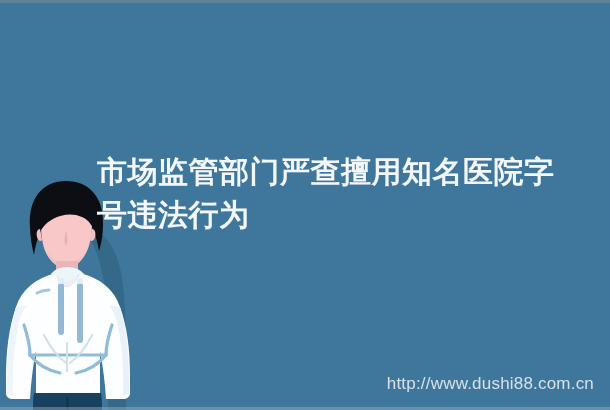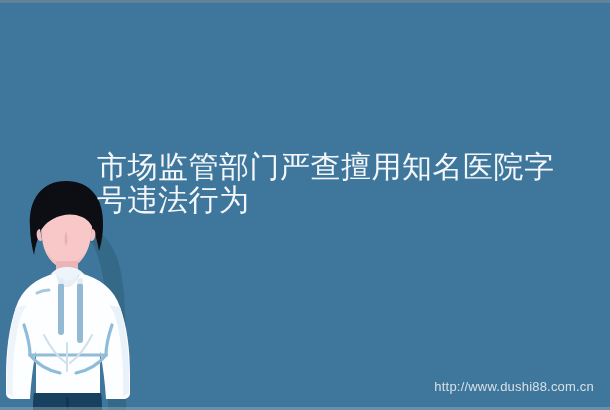--- a/index.html
+++ b/index.html
@@ -32,34 +32,34 @@
   .edge-strip.top { top: 0; }
   .edge-strip.bottom { bottom: 0; background: #9fb0bb; opacity: 0.45; }
 
   
   .headline {
     position: absolute;
     left: 97px;
     top: 130px;
     width: 486px;
     font-size: 30px;
-    line-height: 33px;
+    line-height: 43px;
     letter-spacing: 0.5px;
     color: #f4f7f9;
-    font-weight: 400;
+    font-weight: 700;
     white-space: normal;
     word-break: break-all;
   }
 
   
   .watermark {
     position: absolute;
     right: 16px;
     bottom: 16px;
-    font-size: 13px;
+    font-size: 17px;
     letter-spacing: 0.2px;
     color: #e3e9ed;
     opacity: 0.92;
   }
 
   
   .figure-wrap {
     position: absolute;
     left: 0;
     bottom: 0;

